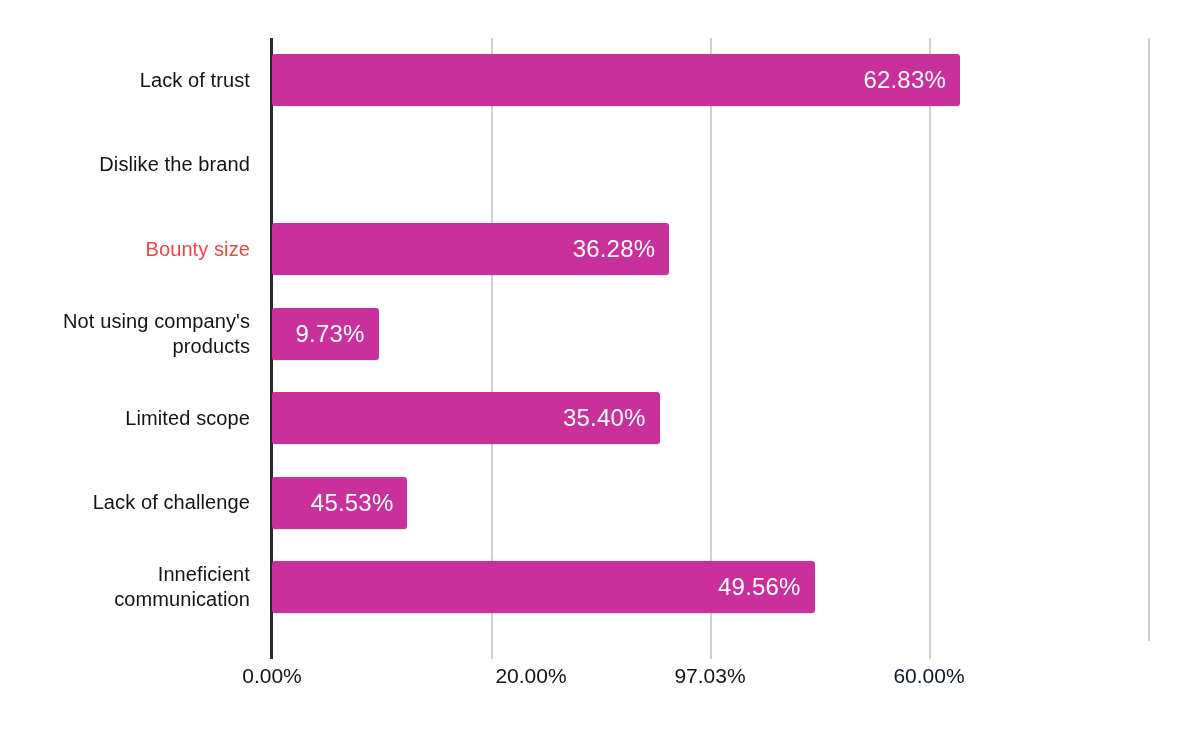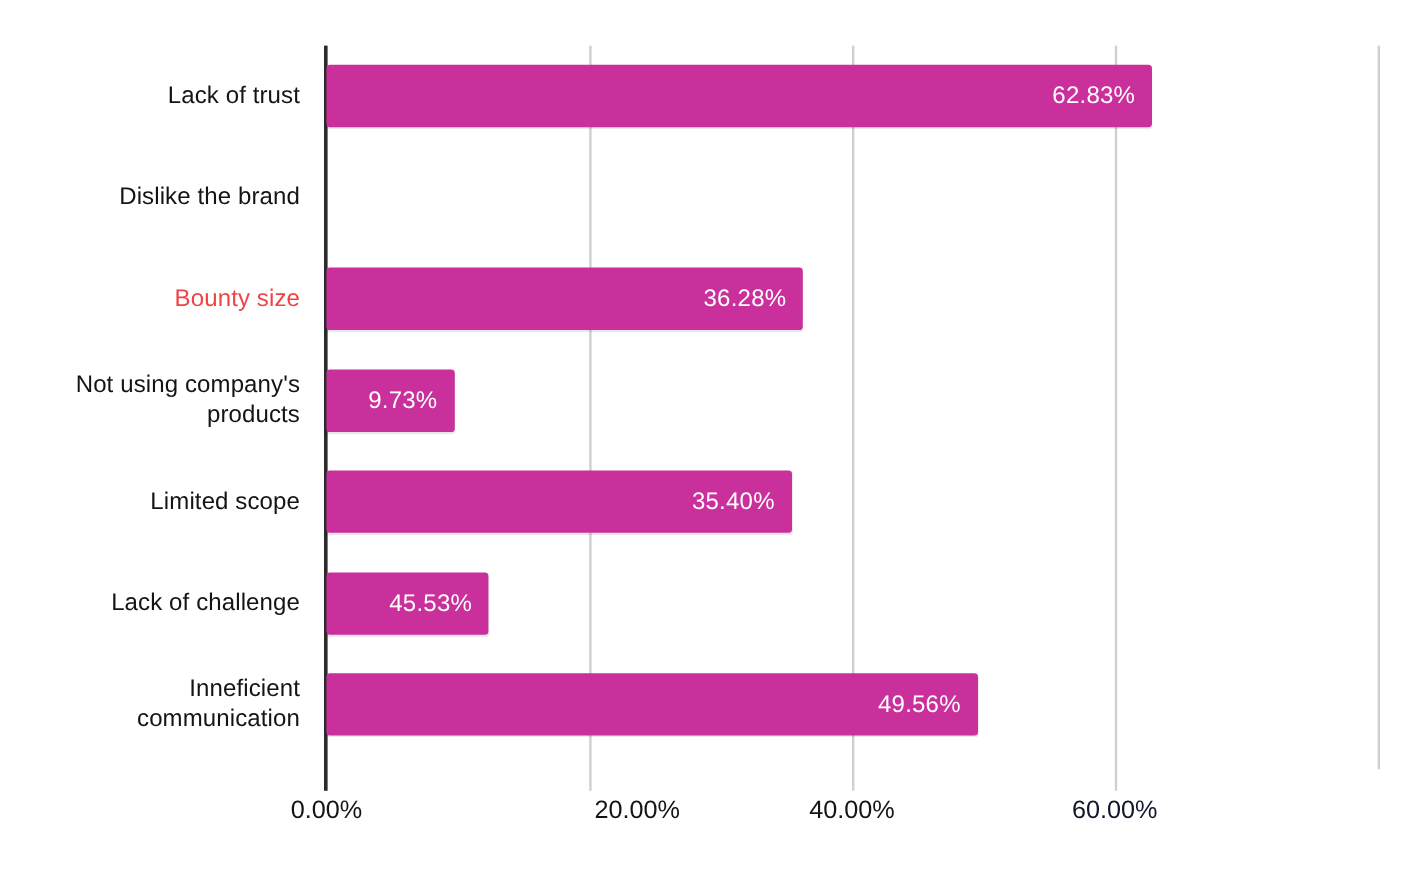--- a/index.html
+++ b/index.html
@@ -100,21 +100,21 @@
     height: 52px;
     background: #c9309b;
     border-radius: 3px;
     display: flex;
     align-items: center;
     justify-content: flex-end;
     box-shadow: 0 1px 1px rgba(0,0,0,0.10);
   }
   .bar-value {
     color: #ffffff;
-    font-size: 20px;
+    font-size: 24px;
     line-height: 20px;
     padding-right: 14px;
     white-space: nowrap;
     letter-spacing: 0.2px;
   }
 
   
   #x-ticks {
     position: absolute;
     left: 0;
@@ -206,17 +206,17 @@
           <span class="bar-value" style="color: rgb(255, 255, 255);">49.56%</span>
         </div>
       </div>
     </div>
 
   </div>
 
   <div id="x-ticks">
     <span class="x-tick-label" style="left: 272px; color: rgb(20, 20, 20);">0.00%</span>
     <span class="x-tick-label" style="left: 491px; color: rgb(20, 20, 20); margin-left: 40px;">20.00%</span>
-    <span class="x-tick-label" style="left: 710px; color: rgb(20, 20, 20);">40.00%</span>
+    <span class="x-tick-label" style="left: 710px; color: rgb(20, 20, 20);">97.03%</span>
     <span class="x-tick-label" style="left: 929px; color: #0f172a;">60.00%</span>
   </div>
 
 </div>
 
 </body></html>

